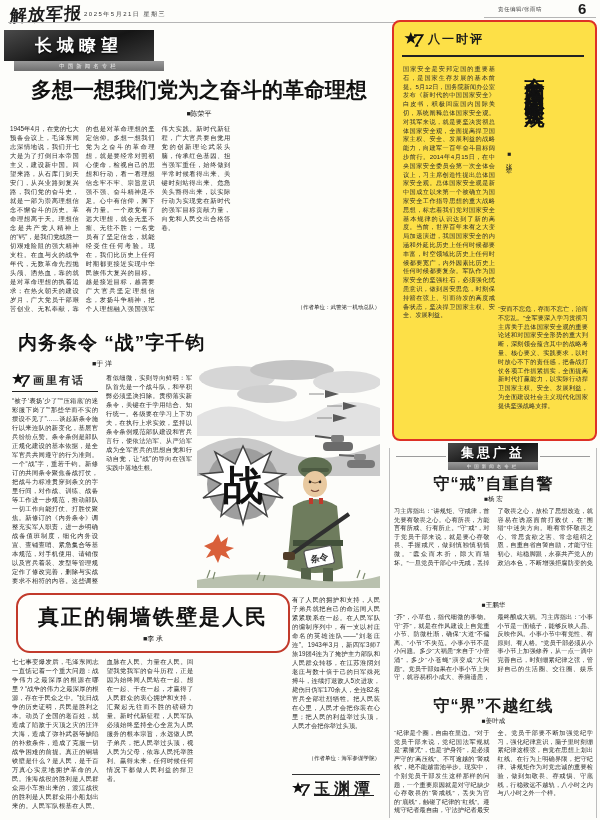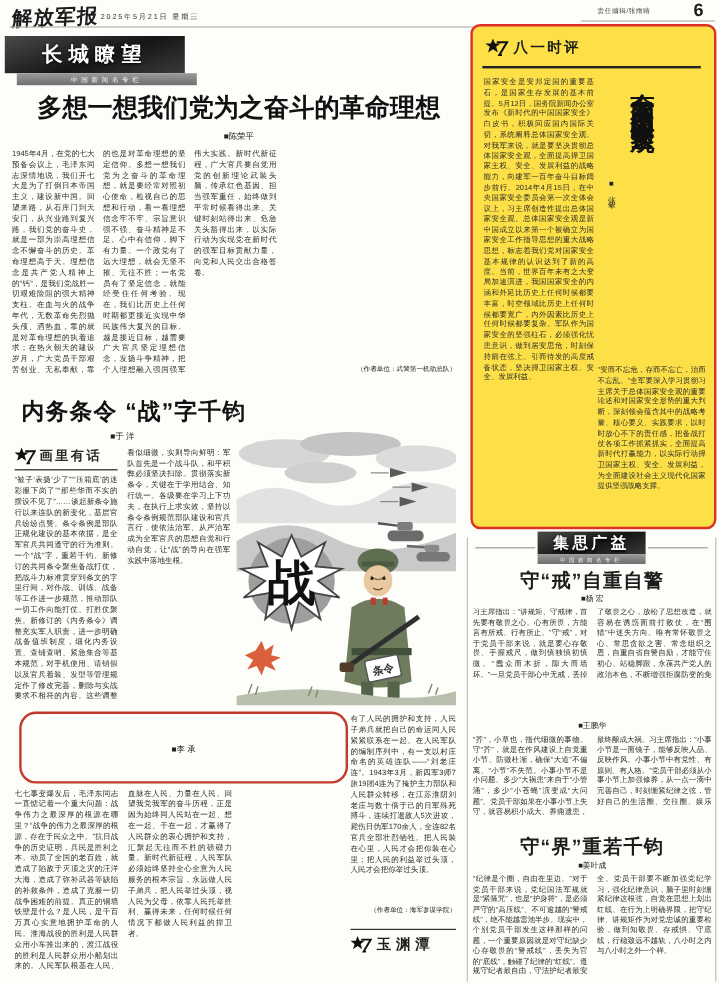--- a/index.html
+++ b/index.html
@@ -38,21 +38,21 @@
           align-items:center;justify-content:center;background:#fffefb;}
   
   .cols5{columns:5;column-gap:7px;column-fill:auto;}
   .cols3{columns:3;column-gap:8px;column-fill:auto;}
   .cols2{columns:2;column-gap:8px;column-fill:auto;}
   .vline{background:#bdbdbd;width:1px;}
   .flankline{background:#9c9c9c;height:1px;}
   .jisi-head{font-size:16px;font-weight:bold;text-align:center;letter-spacing:1px;}
   .jisi-byline{font-size:6.5px;text-align:center;color:#222;}
   .yylogo{border-top:1px solid #333;padding-top:4px;display:flex;align-items:center;gap:4px;}
-  .yylogo .lbl{font-weight:bold;font-size:12px;letter-spacing:4px;}
+  .yylogo .lbl{font-weight:bold;font-size:16px;letter-spacing:4px;text-decoration:underline;}
   svg text{font-family:"Liberation Sans",sans-serif;}
 </style>
 </head>
 <body>
 
 <div id="page">
 
   <div class="abs masthead" style="left:10px;top:3px;">解放军报</div>
   <div class="abs hdate" style="left:84px;top:10px;">2025年5月21日  星期三</div>
   <div class="abs editor" style="left:498px;top:6px;">责任编辑/张雨晴</div>
@@ -137,20 +137,21 @@
         <rect x="104" y="212" width="10" height="16" fill="#55634a"></rect>
         <rect x="126" y="212" width="10" height="16" fill="#55634a"></rect>
       </g>
 
       <path d="M0,224 Q50,214 100,222 T183,220 L183,232 L0,232 Z" fill="#b9c1ae"></path>
       <path d="M10,222 l3,-8 M16,223 l2,-7 M60,224 l3,-8 M66,225 l2,-6 M160,222 l3,-8 M166,223 l2,-6" stroke="#7c8a6e" stroke-width="1.2" fill="none"></path>
     </svg>
   </div>
 
   <div id="tq-box" class="abs" style="left:16px;top:593px;width:270px;height:56px;">
+    <div class="h1" style="font-size:21px;letter-spacing:2px;">真正的铜墙铁壁是人民</div>
     <div class="byline" style="margin-top:3px;">■李  承</div>
   </div>
   <div class="abs body-txt" style="left:292px;top:595px;width:88px;height:170px;">有了人民的拥护和支持，人民子弟兵就把自己的命运同人民紧紧联系在一起。在人民军队的编制序列中，有一支以村庄命名的英雄连队——“刘老庄连”。1943年3月，新四军3师7旅19团4连为了掩护主力部队和人民群众转移，在江苏淮阴刘老庄与数十倍于己的日军殊死搏斗，连续打退敌人5次进攻，毙伤日伪军170余人，全连82名官兵全部壮烈牺牲。把人民装在心里，人民才会把你装在心里；把人民的利益举过头顶，人民才会把你举过头顶。</div>
   <div class="abs credit" style="left:292px;top:755px;width:88px;">（作者单位：海军参谋学院）</div>
   <div class="abs yylogo" style="left:292px;top:774px;width:88px;">
       <svg width="18" height="15" viewBox="0 0 18 15">
         <polygon points="6,0 7.6,4 12,4 8.5,6.6 9.8,11 6,8.4 2.2,11 3.5,6.6 0,4 4.4,4" fill="#111"></polygon>
         <path d="M9,3 L17,3 L11,13 L13,13" stroke="#111" stroke-width="1.6" fill="none"></path>
       </svg>
       <span class="lbl">玉渊潭</span>
@@ -179,17 +180,17 @@
   <div class="abs banner" style="left:448px;top:443px;width:90px;height:19px;font-size:13px;letter-spacing:3px;">集思广益</div>
   <div class="abs banner-sub" style="left:448px;top:462px;width:90px;height:8px;font-size:4.5px;">中国新闻名专栏</div>
 
   <div class="abs jisi-head" style="left:394px;top:474px;width:199px;">守“戒”自重自警</div>
   <div class="abs jisi-byline" style="left:394px;top:495px;width:199px;">■杨  宏</div>
   <div class="abs body-txt cols2" style="left:394px;top:507px;width:199px;height:68px;font-size:6.2px;line-height:8.6px;">习主席指出：“讲规矩、守戒律，首先要有敬畏之心。心有所畏，方能言有所戒、行有所止。”守“戒”，对于党员干部来说，就是要心存敬畏、手握戒尺，做到慎独慎初慎微。“蠹众而木折，隙大而墙坏。”一旦党员干部心中无戒，丢掉了敬畏之心，放松了思想改造，就容易在诱惑面前打败仗，在“围猎”中迷失方向。唯有常怀敬畏之心、常思贪欲之害、常念组织之恩，自重自省自警自励，才能守住初心、站稳脚跟，永葆共产党人的政治本色，不断增强拒腐防变的免疫力、纪律定力、道德定力和抵腐定力。</div>
 
   <div class="abs jisi-byline" style="left:394px;top:601px;width:199px;">■王鹏华</div>
   <div class="abs body-txt cols2" style="left:394px;top:613px;width:199px;height:76px;font-size:6.2px;line-height:8.6px;">“芥”，小草也，指代细微的事物。守“芥”，就是在作风建设上自觉重小节、防微杜渐，确保“大道”不偏离、“小节”不失范。小事小节不是小问题。多少“大祸患”来自于“小管涌”，多少“小苍蝇”演变成“大问题”。党员干部如果在小事小节上失守，就容易积小成大、养痈遗患，最终酿成大祸。习主席指出：“小事小节是一面镜子，能够反映人品、反映作风。小事小节中有党性、有原则、有人格。”党员干部必须从小事小节上加强修养，从一点一滴中完善自己，时刻绷紧纪律之弦，管好自己的生活圈、交往圈、娱乐圈，做到防微杜渐、慎终如始，永葆清正廉洁的政治本色。</div>
 
-  <div class="abs jisi-head" style="left:394px;top:696px;width:199px;">守“界”重若千钧</div>
+  <div class="abs jisi-head" style="left:394px;top:696px;width:199px;">守“界”不越红线</div>
   <div class="abs jisi-byline" style="left:394px;top:717px;width:199px;">■姜叶成</div>
   <div class="abs body-txt cols2" style="left:394px;top:729px;width:199px;height:88px;font-size:6.2px;line-height:8.6px;">“纪律是个圈，自由在里边。”对于党员干部来说，党纪国法军规就是“紧箍咒”，也是“护身符”，是必须严守的“高压线”、不可逾越的“警戒线”，绝不能越雷池半步。现实中，个别党员干部发生这样那样的问题，一个重要原因就是对守纪缺少心存敬畏的“警戒线”，丢失为官的“底线”，触碰了纪律的“红线”。遵规守纪者最自由，守法护纪者最安全。党员干部要不断加强党纪学习，强化纪律意识，脑子里时刻绷紧纪律这根弦，自觉在思想上划出红线、在行为上明确界限，把守纪律、讲规矩作为对党忠诚的重要检验，做到知敬畏、存戒惧、守底线，行稳致远不越轨，八小时之内与八小时之外一个样。</div>
 
 </div>
 
 </body></html>

